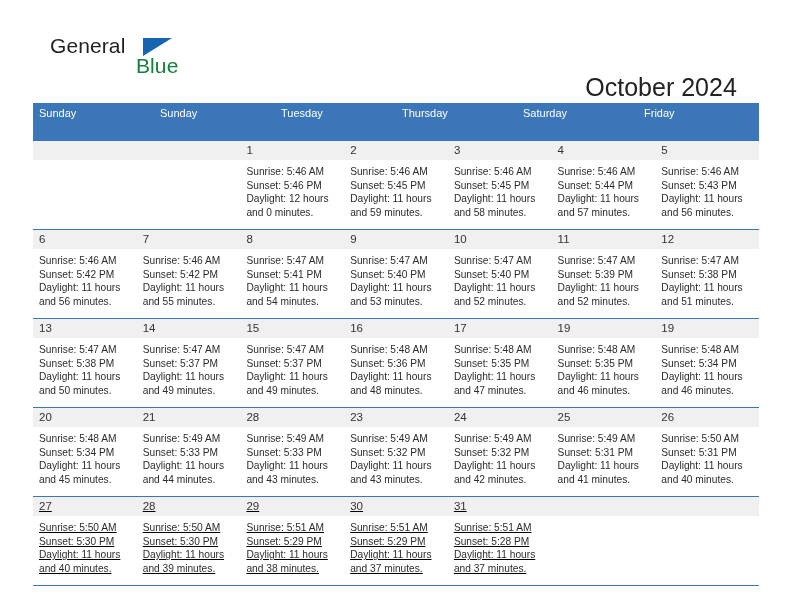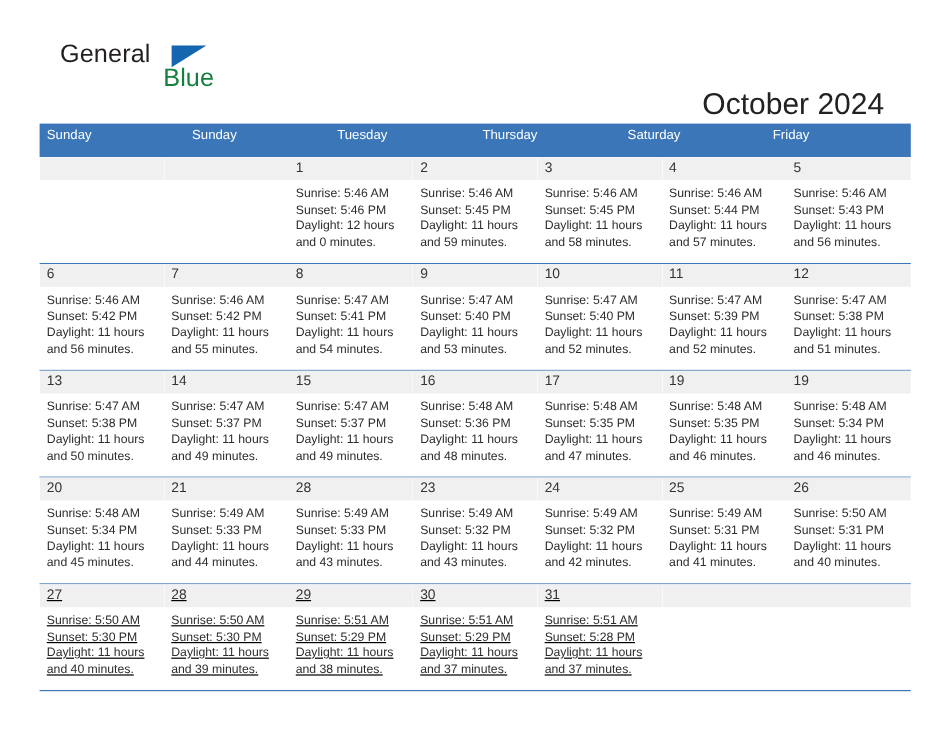--- a/index.html
+++ b/index.html
@@ -90,21 +90,21 @@
   
   .calendar {
     position: absolute;
     left: 33px;
     top: 103px;
     width: 726px;
   }
   .dow-row {
     display: flex;
     background: #3a76b8;
-    height: 28px;
+    height: 38px;
   }
   .dow-cell {
     flex: 1 1 0;
     color: #ffffff;
     font-size: 11px;
     line-height: 21px;
     padding-left: 6px;
     box-sizing: border-box;
     white-space: nowrap;
     overflow: hidden;

